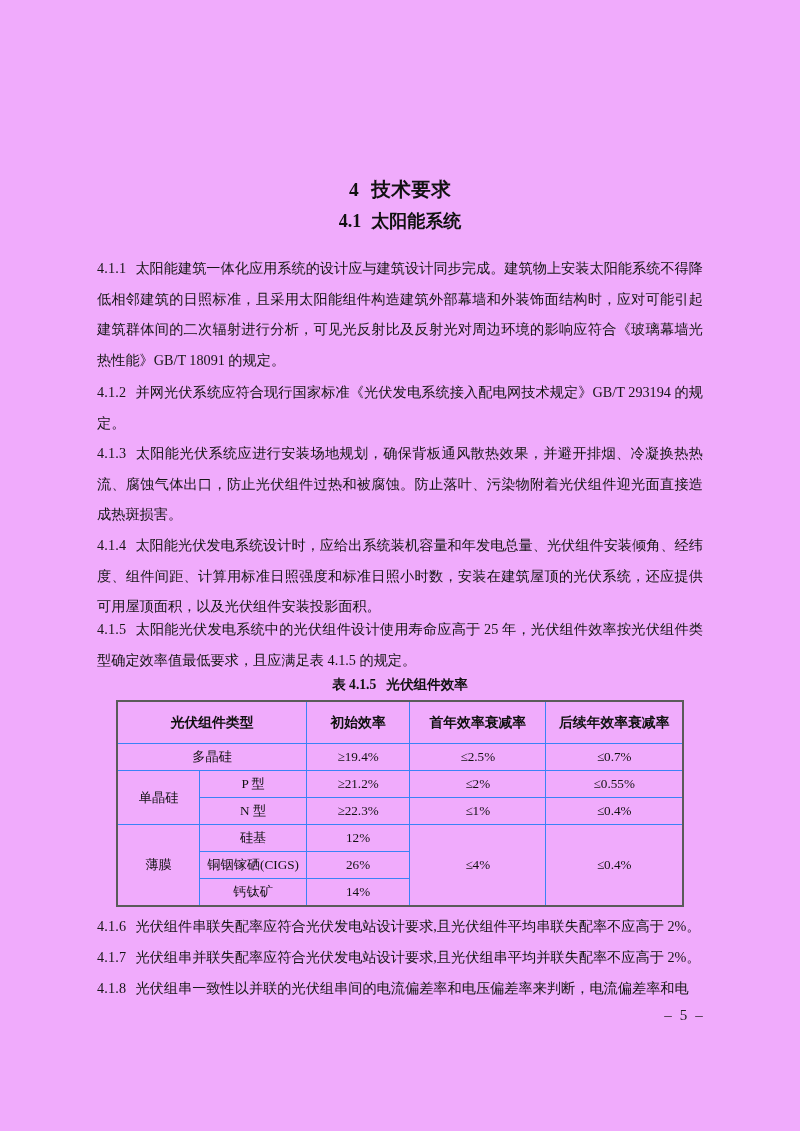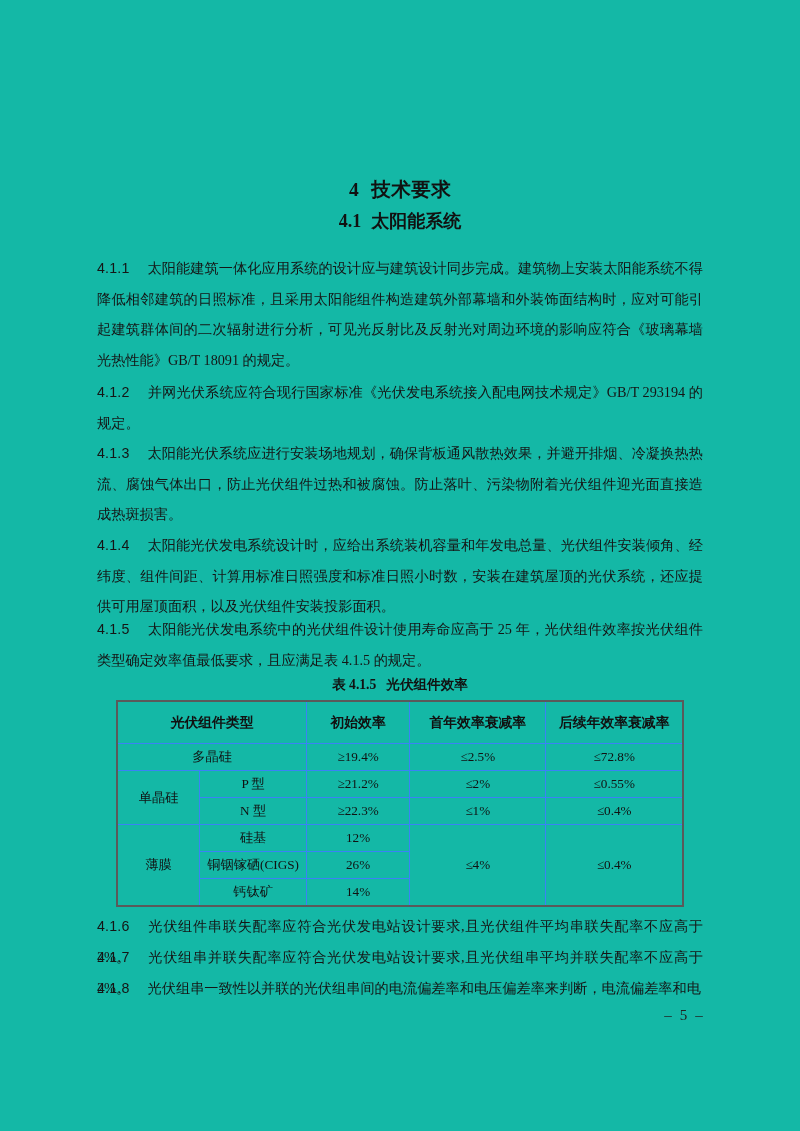--- a/index.html
+++ b/index.html
@@ -12,21 +12,21 @@
     height: 1131px;
     position: relative;
     font-family: "Liberation Serif", "DejaVu Serif", serif;
     color: #111111;
     overflow: hidden;
   }
 
   .page {
     position: absolute;
     inset: 0;
-    background: #14b8a6;
+    background: #f0abfc;
   }
 
   .content {
     position: absolute;
     left: 97px;
     top: 0;
     width: 606px;
   }
 
   h1.chapter-title {
@@ -59,22 +59,22 @@
     position: absolute;
     left: 0;
     width: 606px;
     font-size: 14.2px;
     line-height: 30.5px;
     text-align: justify;
     text-justify: inter-character;
     color: #151515;
   }
   .para .clause {
-    font-family: Liberation Sans, sans-serif;
-    margin-right: 18px;
+    font-family: Liberation Serif, serif;
+    margin-right: 9px;
     letter-spacing: 0.2px;
   }
 
   
   .table-caption {
     position: absolute;
     left: 0;
     top: 676px;
     width: 606px;
     text-align: center;
@@ -177,21 +177,21 @@
           <th class="col-init">初始效率</th>
           <th class="col-first">首年效率衰减率</th>
           <th class="col-later">后续年效率衰减率</th>
         </tr>
       </thead>
       <tbody>
         <tr>
           <td colspan="2">多晶硅</td>
           <td>≥19.4%</td>
           <td>≤2.5%</td>
-          <td>≤72.8%</td>
+          <td>≤0.7%</td>
         </tr>
         <tr>
           <td class="col-type-a" rowspan="2">单晶硅</td>
           <td class="col-type-b">P 型</td>
           <td>≥21.2%</td>
           <td>≤2%</td>
           <td>≤0.55%</td>
         </tr>
         <tr>
           <td>N 型</td>

